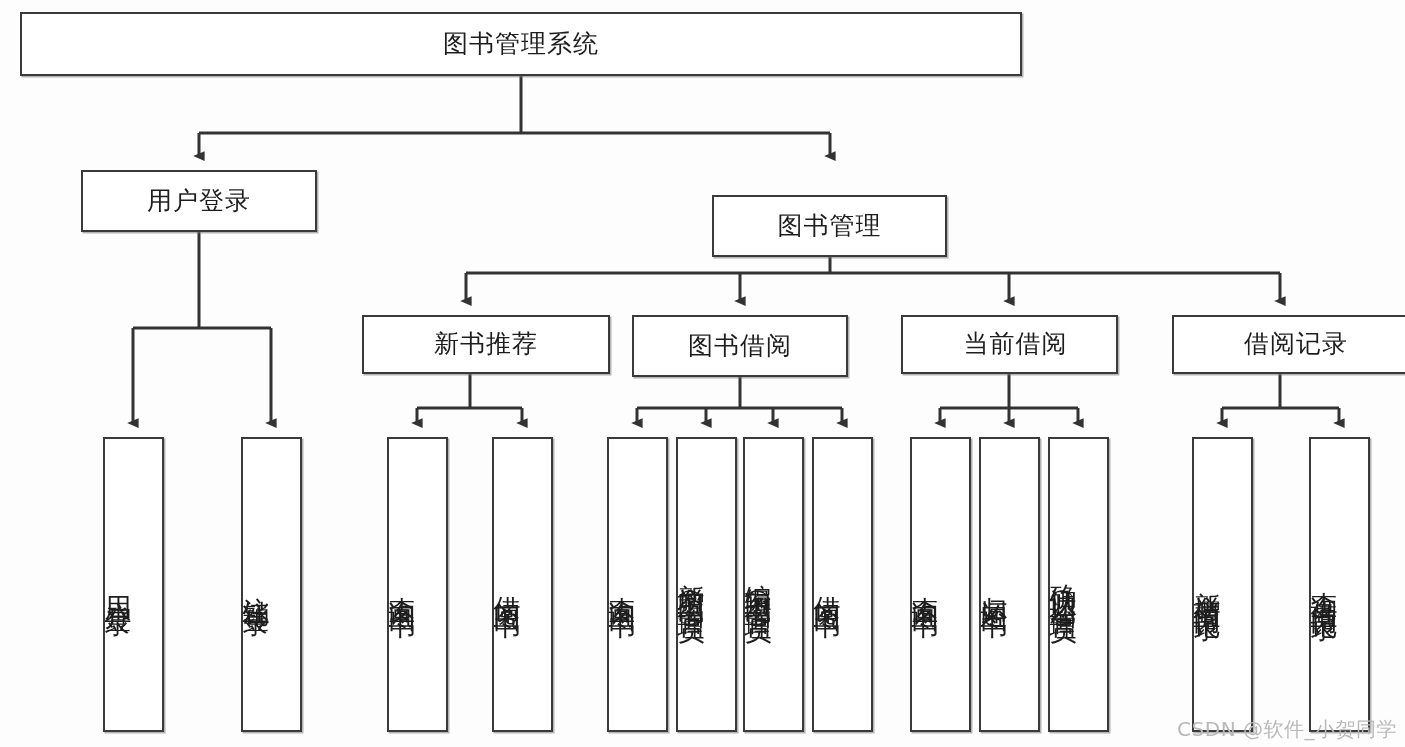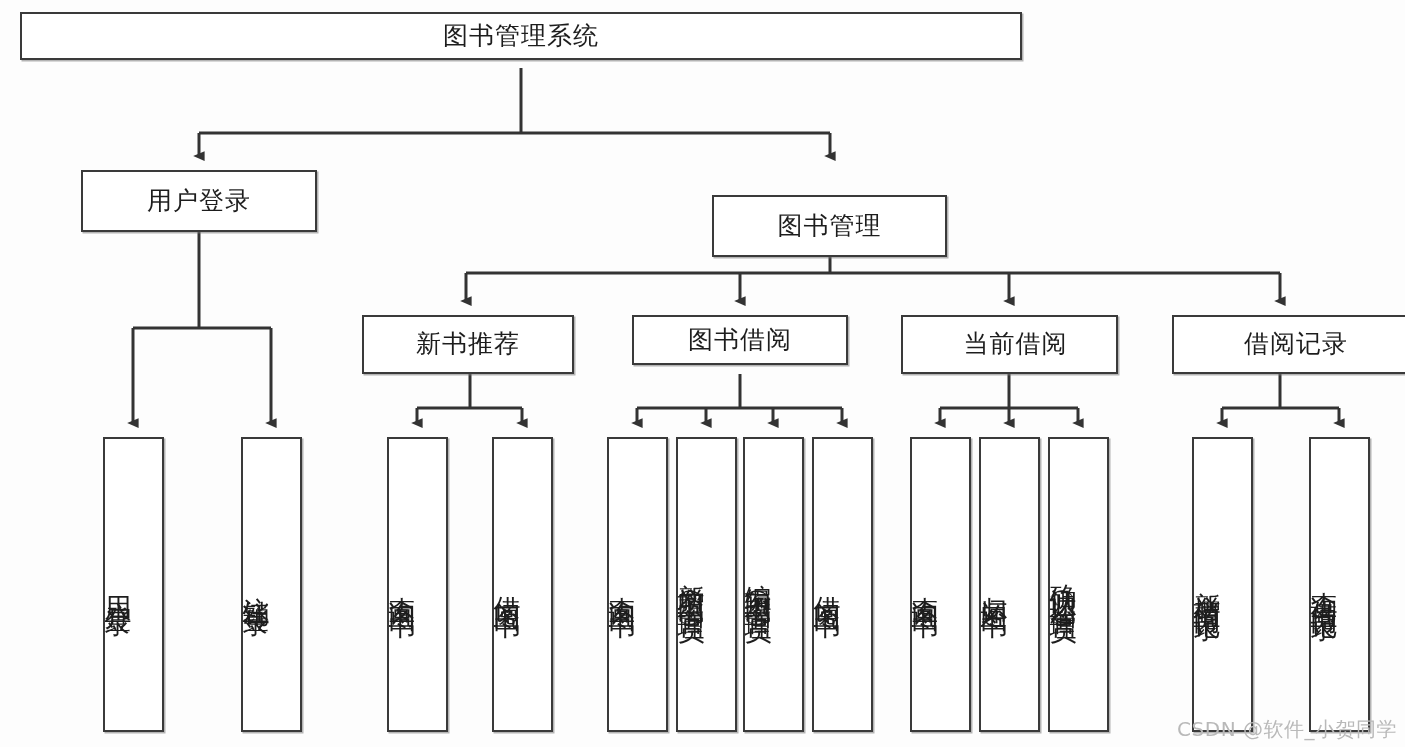--- a/index.html
+++ b/index.html
@@ -96,35 +96,35 @@
       <line x1="1009" y1="408" x2="1009" y2="423" marker-end="url(#arrow)"></line>
       <line x1="1078" y1="408" x2="1078" y2="423" marker-end="url(#arrow)"></line>
 
       <line x1="1280" y1="374" x2="1280" y2="408"></line>
       <line x1="1222" y1="408" x2="1339" y2="408"></line>
       <line x1="1222" y1="408" x2="1222" y2="423" marker-end="url(#arrow)"></line>
       <line x1="1339" y1="408" x2="1339" y2="423" marker-end="url(#arrow)"></line>
     </g>
   </svg>
 
-  <div class="node horiz" style="left:20px;top:12px;width:1002px;height:48px;">
+  <div class="node horiz" style="left:20px;top:12px;width:1002px;height:64px;">
     <span class="lbl">图书管理系统</span>
   </div>
 
   <div class="node horiz" style="left:81px;top:170px;width:236px;height:62px;">
     <span class="lbl">用户登录</span>
   </div>
   <div class="node horiz" style="left:712px;top:170px;width:235px;height:62px;margin-top:25px;">
     <span class="lbl">图书管理</span>
   </div>
 
-  <div class="node horiz" style="left:362px;top:315px;width:212px;height:59px;">
+  <div class="node horiz" style="left:362px;top:315px;width:248px;height:59px;">
     <span class="lbl">新书推荐</span>
   </div>
-  <div class="node horiz" style="left:632px;top:315px;width:216px;height:50px;">
+  <div class="node horiz" style="left:632px;top:315px;width:216px;height:62px;">
     <span class="lbl">图书借阅</span>
   </div>
   <div class="node horiz" style="left:901px;top:315px;width:217px;height:59px;padding-left:12px;">
     <span class="lbl">当前借阅</span>
   </div>
   <div class="node horiz" style="left:1172px;top:315px;width:248px;height:59px;">
     <span class="lbl">借阅记录</span>
   </div>
 
   <div class="node leaf" style="left:103px;top:437px;width:61px;height:295px;">

